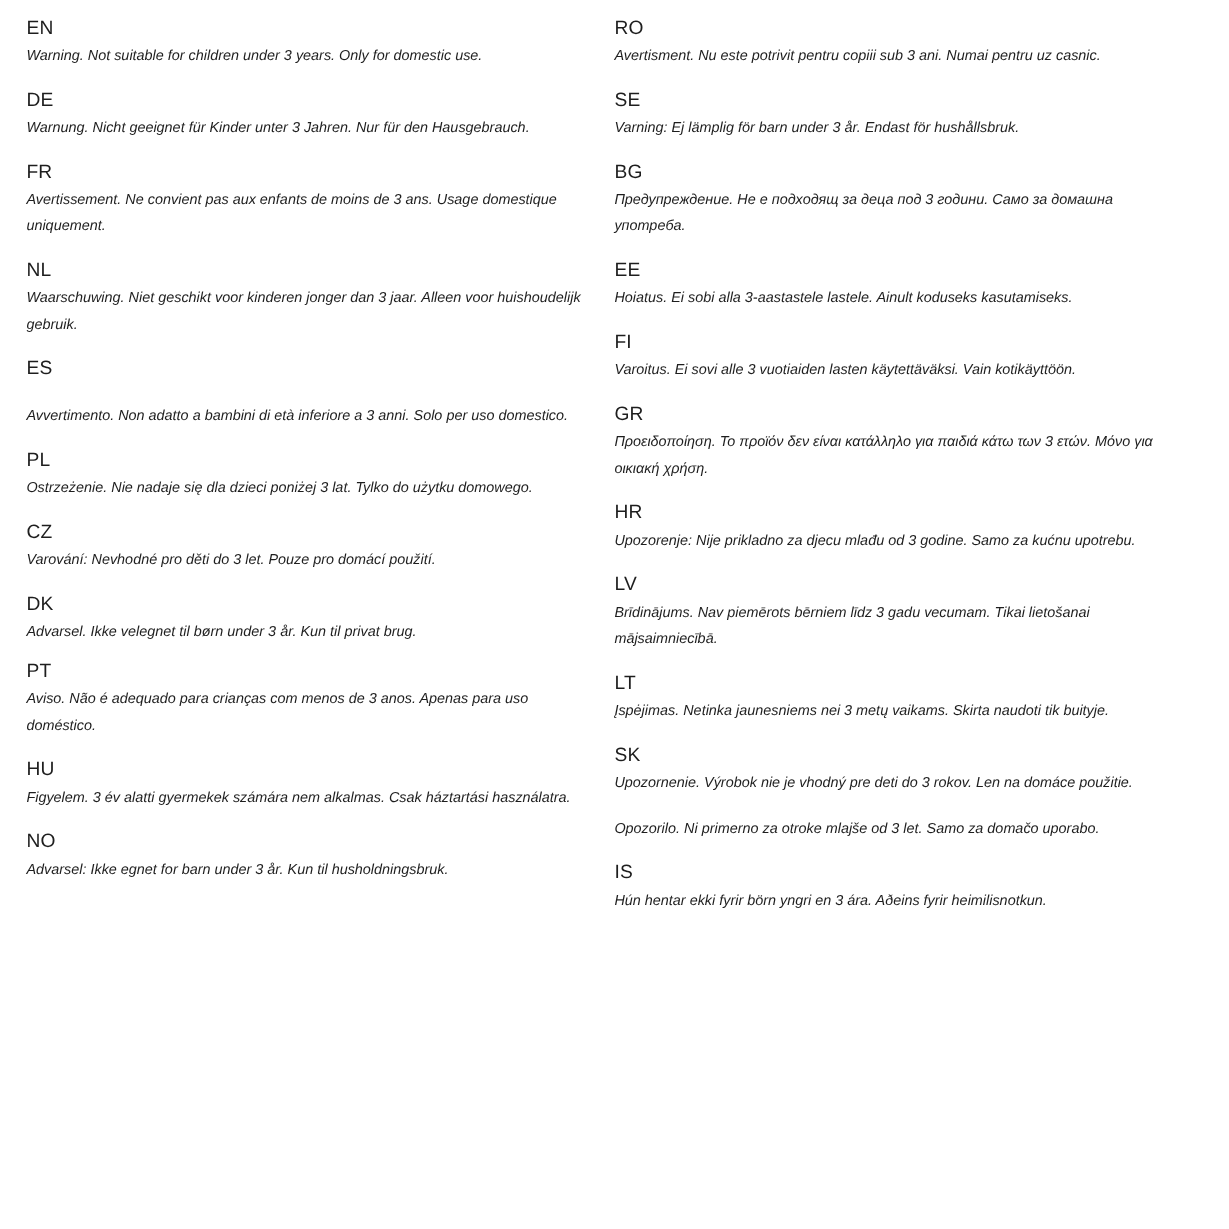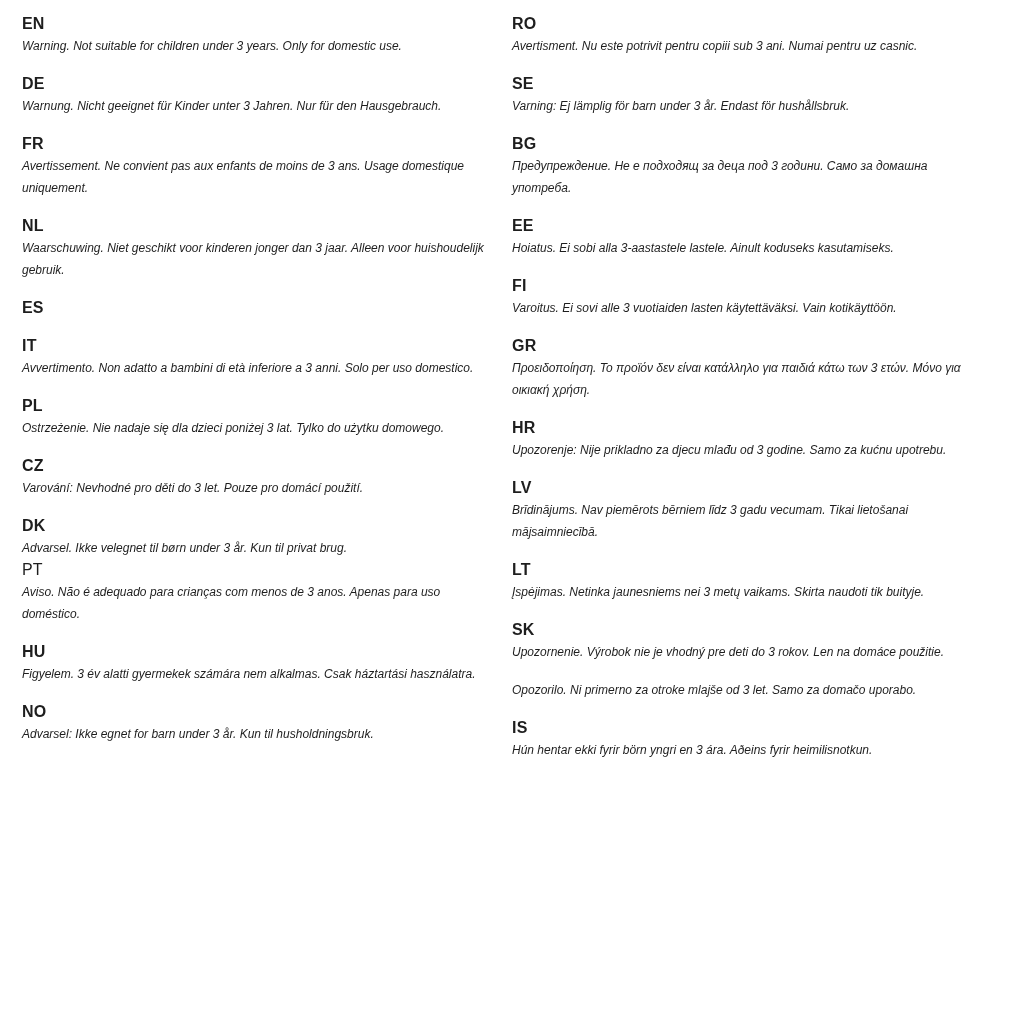--- a/index.html
+++ b/index.html
@@ -22,33 +22,33 @@
   .col {
     display: block;
   }
   .entry {
     margin-bottom: 16px;
   }
   .entry h2 {
     font-size: 16px;
     line-height: 22px;
     margin: 0;
-    font-weight: bold;
+    font-weight: normal;
     letter-spacing: 0.2px;
   }
   .entry p {
     font-size: 12px;
     line-height: 22px;
     margin: 0;
     max-width: 478px;
     font-style: italic;
   }
   
   .entry.no-gap {
-    margin-bottom: 0;
+    margin-bottom: 12px;
   }
   
   .entry.code-regular h2 {
     font-weight: normal;
   }
 </style>
 </head>
 <body>
 
 <div class="page">
@@ -67,21 +67,20 @@
       <p>Avertissement. Ne convient pas aux enfants de moins de 3 ans. Usage domestique uniquement.</p>
     </section>
     <section class="entry">
       <h2>NL</h2>
       <p>Waarschuwing. Niet geschikt voor kinderen jonger dan 3 jaar. Alleen voor huishoudelijk gebruik.</p>
     </section>
     <section class="entry">
       <h2>ES</h2>
     </section>
     <section class="entry">
-      <h2>IT</h2>
       <p>Avvertimento. Non adatto a bambini di età inferiore a 3 anni. Solo per uso domestico.</p>
     </section>
     <section class="entry">
       <h2>PL</h2>
       <p>Ostrzeżenie. Nie nadaje się dla dzieci poniżej 3 lat. Tylko do użytku domowego.</p>
     </section>
     <section class="entry">
       <h2>CZ</h2>
       <p>Varování: Nevhodné pro děti do 3 let. Pouze pro domácí použití.</p>
     </section>

